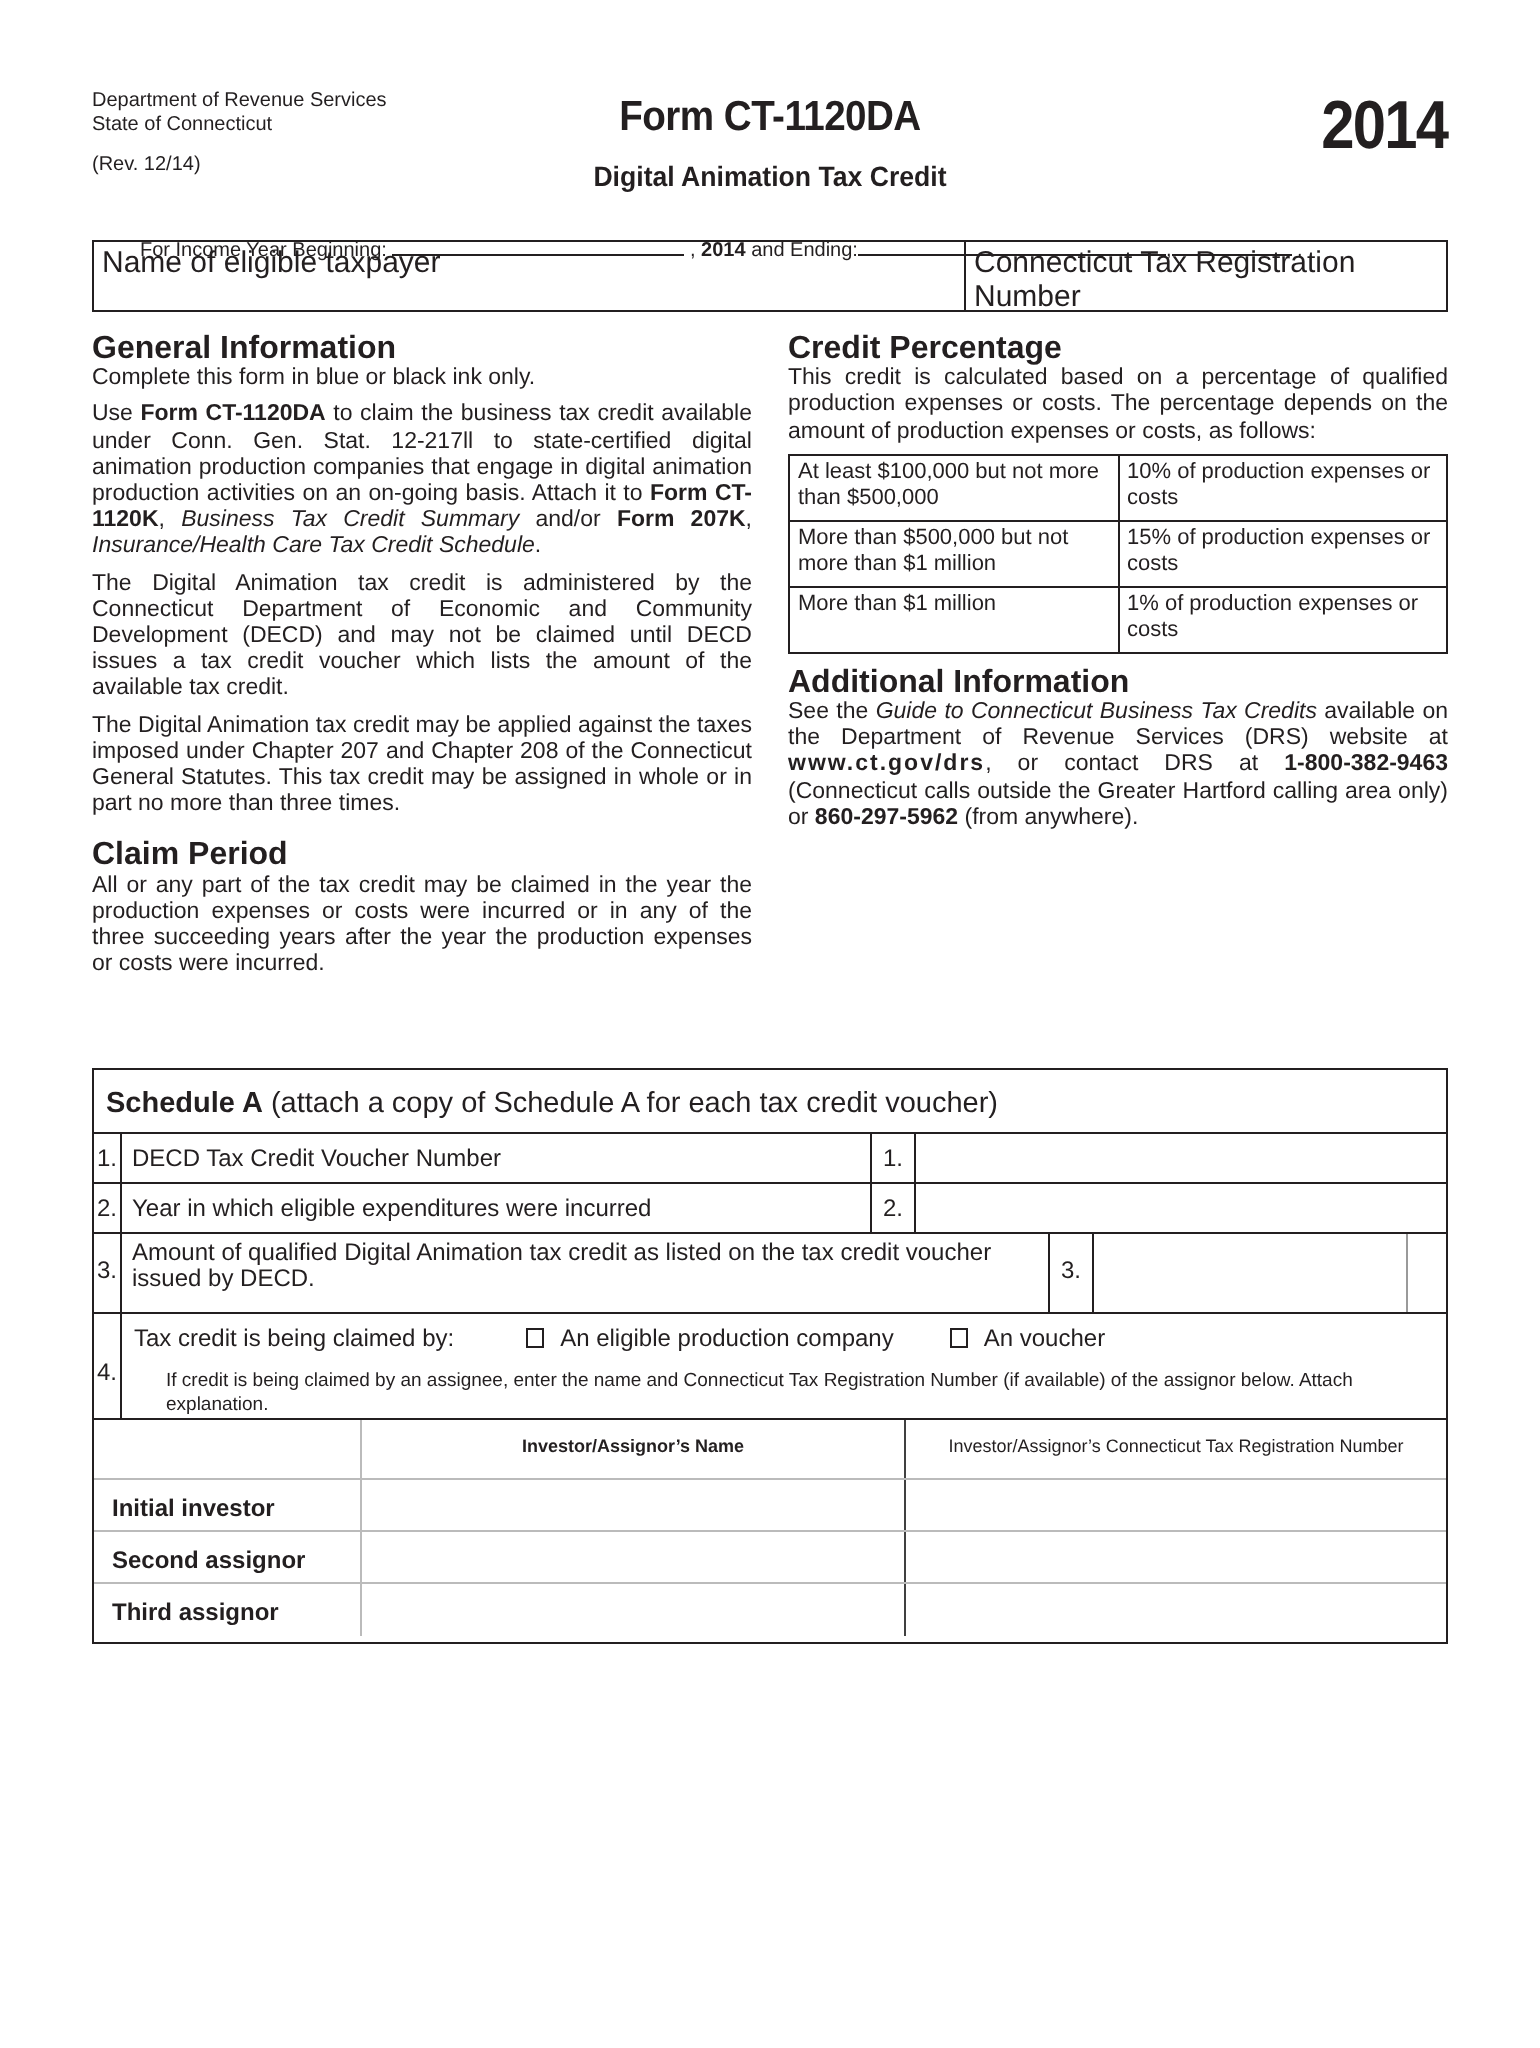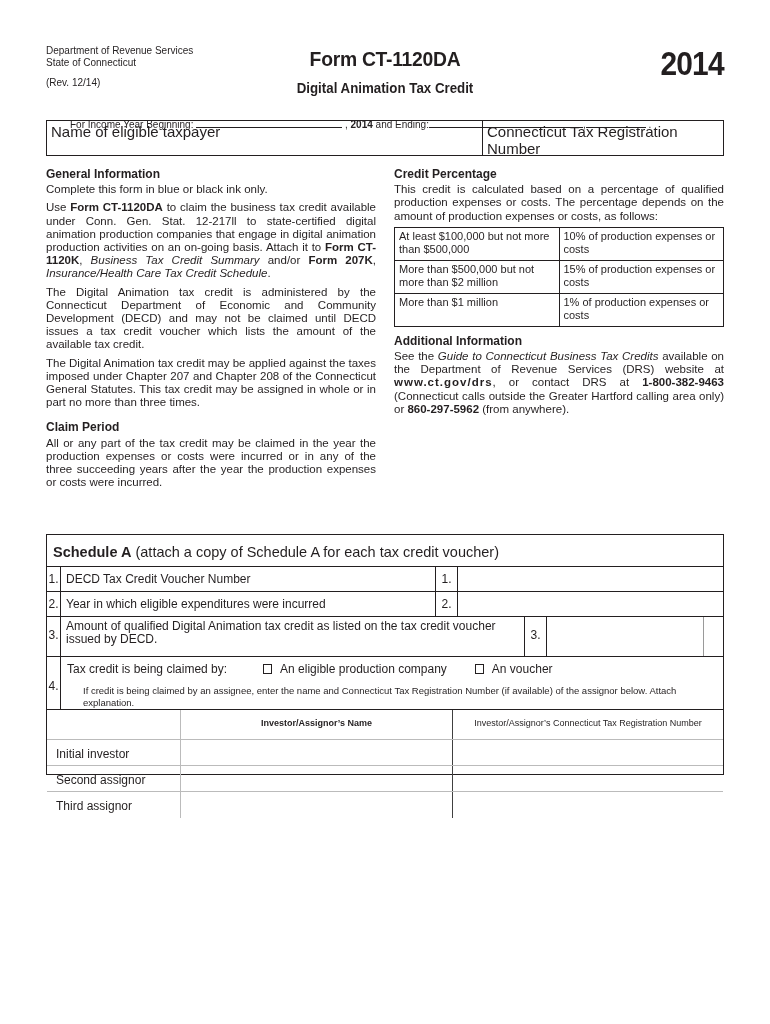--- a/index.html
+++ b/index.html
@@ -11,27 +11,27 @@
   .form-title { left: 0; width: 770px; top: 47px; text-align: center; font-size: 21px; font-weight: bold; letter-spacing: -0.3px; transform: scaleX(0.92); }
   .form-sub { left: 0; width: 770px; top: 80px; text-align: center; font-size: 14px; font-weight: bold; transform: scaleX(0.95); }
   .year { right: 46px; top: 44px; font-size: 34px; font-weight: bold; letter-spacing: -1px; transform: scaleX(0.88); transform-origin: right; }
   .income { left: 70px; top: 104px; font-size: 10px; white-space: nowrap; margin-top: 12px; }
   .income .blank { display: inline-block; border-bottom: 1px solid #231f20; height: 12px; vertical-align: baseline; }
   .taxpayer-box { left: 46px; top: 120px; width: 678px; height: 36px; border: 1px solid #231f20; display: flex; }
   .taxpayer-box .cell { font-size: 15px; padding: 2px 4px; }
   .taxpayer-box .c1 { width: 436px; border-right: 1px solid #231f20; }
   .taxpayer-box .c2 { flex: 1; }
   .col { font-size: 11.5px; line-height: 13.2px; }
-  .col h3 { font-size: 12px; font-weight: bold; margin-bottom: 2px; }
+  .col h3 { font-size: 16px; font-weight: bold; margin-bottom: 2px; }
   .col p { margin-bottom: 5px; text-align: justify; }
   .left-col { left: 46px; top: 168px; width: 330px; }
   .right-col { left: 394px; top: 168px; width: 330px; }
   .pct-table { width: 330px; border-collapse: collapse; margin: 4px 0 8px 0; font-size: 11px; line-height: 13px; }
   .pct-table td { border: 1px solid #231f20; padding: 2px 5px 4px 4px; vertical-align: top; width: 50%; }
-  .sched { left: 46px; top: 534px; width: 678px; height: 241px; border: 1.5px solid #231f20; }
+  .sched { left: 46px; top: 534px; width: 678px; height: 288px; border: 1.5px solid #231f20; }
   .sched-title { height: 32px; border-bottom: 1px solid #231f20; padding: 9px 8px 0 6px; font-size: 14.5px; }
   .sched-title b { font-weight: bold; }
   .row { display: flex; border-bottom: 1px solid #231f20; font-size: 12px; }
   .row .num { width: 14px; border-right: 1px solid #231f20; text-align: center; padding-top: 5px; }
   .row .lbl { padding: 5px 5px 0 5px; }
   .row .ln { width: 23px; border-left: 1px solid #231f20; border-right: 1px solid #231f20; text-align: center; padding-top: 5px; }
   .row .fld { flex: 1; }
   .r1, .r2 { height: 25px; }
   .r1 .lbl, .r2 .lbl { width: 374px; }
   .r3 { height: 40px; }
@@ -42,21 +42,21 @@
   .r3 .tail { width: 19px; }
   .r4 { height: 53px; border-bottom: 1px solid #231f20; }
   .r4 .num { padding-top: 22px; }
   .r4 .body { flex: 1; padding: 5px 6px 0 6px; }
   .r4 .claim { font-size: 12px; display: flex; align-items: center; }
   .r4 .claim .gap1 { width: 36px; }
   .r4 .claim .gap2 { width: 28px; }
   .chk { display: inline-block; width: 9px; height: 10px; border: 1.5px solid #231f20; margin-right: 8px; }
   .r4 .note { font-size: 9.5px; line-height: 12px; margin-top: 9px; padding-left: 3px; margin-left: 13px; }
   .inv { display: flex; font-size: 9px; height: 26px; border-bottom: 1px solid #bbbbbb; }
-  .inv .c0 { width: 134px; border-right: 1px solid #bbbbbb; font-size: 12px; font-weight: normal; padding: 7px 0 0 9px; }
+  .inv .c0 { width: 134px; border-right: 1px solid #bbbbbb; font-size: 12px; font-weight: bold; padding: 7px 0 0 9px; }
   .inv .c1 { width: 272px; border-right: 1px solid #404040; text-align: center; padding-top: 8px; font-weight: bold; }
   .inv .c2 { flex: 1; text-align: center; padding-top: 8px; }
   .inv.head { height: 30px; border-bottom: 1px solid #bbbbbb; }
   .inv.last { border-bottom: none; }
 </style>
 </head>
 <body>
 
 <div class="abs dept">
   <div>Department of Revenue Services</div>
@@ -96,21 +96,21 @@
 <div class="abs col right-col">
   <h3>Credit Percentage</h3>
   <p style="margin-bottom:2px;">This credit is calculated based on a percentage of qualified production expenses or costs. The percentage depends on the amount of production expenses or costs, as follows:</p>
   <table class="pct-table">
     <tbody>
         <tr>
       <td>At least $100,000 but not more than $500,000</td>
       <td>10% of production expenses or costs</td>
     </tr>
     <tr>
-      <td>More than $500,000 but not more than $2 million</td>
+      <td>More than $500,000 but not more than $1 million</td>
       <td>15% of production expenses or costs</td>
     </tr>
     <tr>
       <td>More than $1 million</td>
       <td>1% of production expenses or costs</td>
     </tr>
   </tbody>
     </table>
   <h3>Additional Information</h3>
   <p><span>See the </span><i>Guide to Connecticut Business Tax Credits</i><span> available on the Department of Revenue Services (DRS) website at </span><b style="letter-spacing:1px;">www.ct.gov/drs</b><span>, or contact DRS at </span><b>1-800-382-9463</b><span> (Connecticut calls outside the Greater Hartford calling area only) or </span><b>860-297-5962</b><span> (from anywhere).</span></p>

